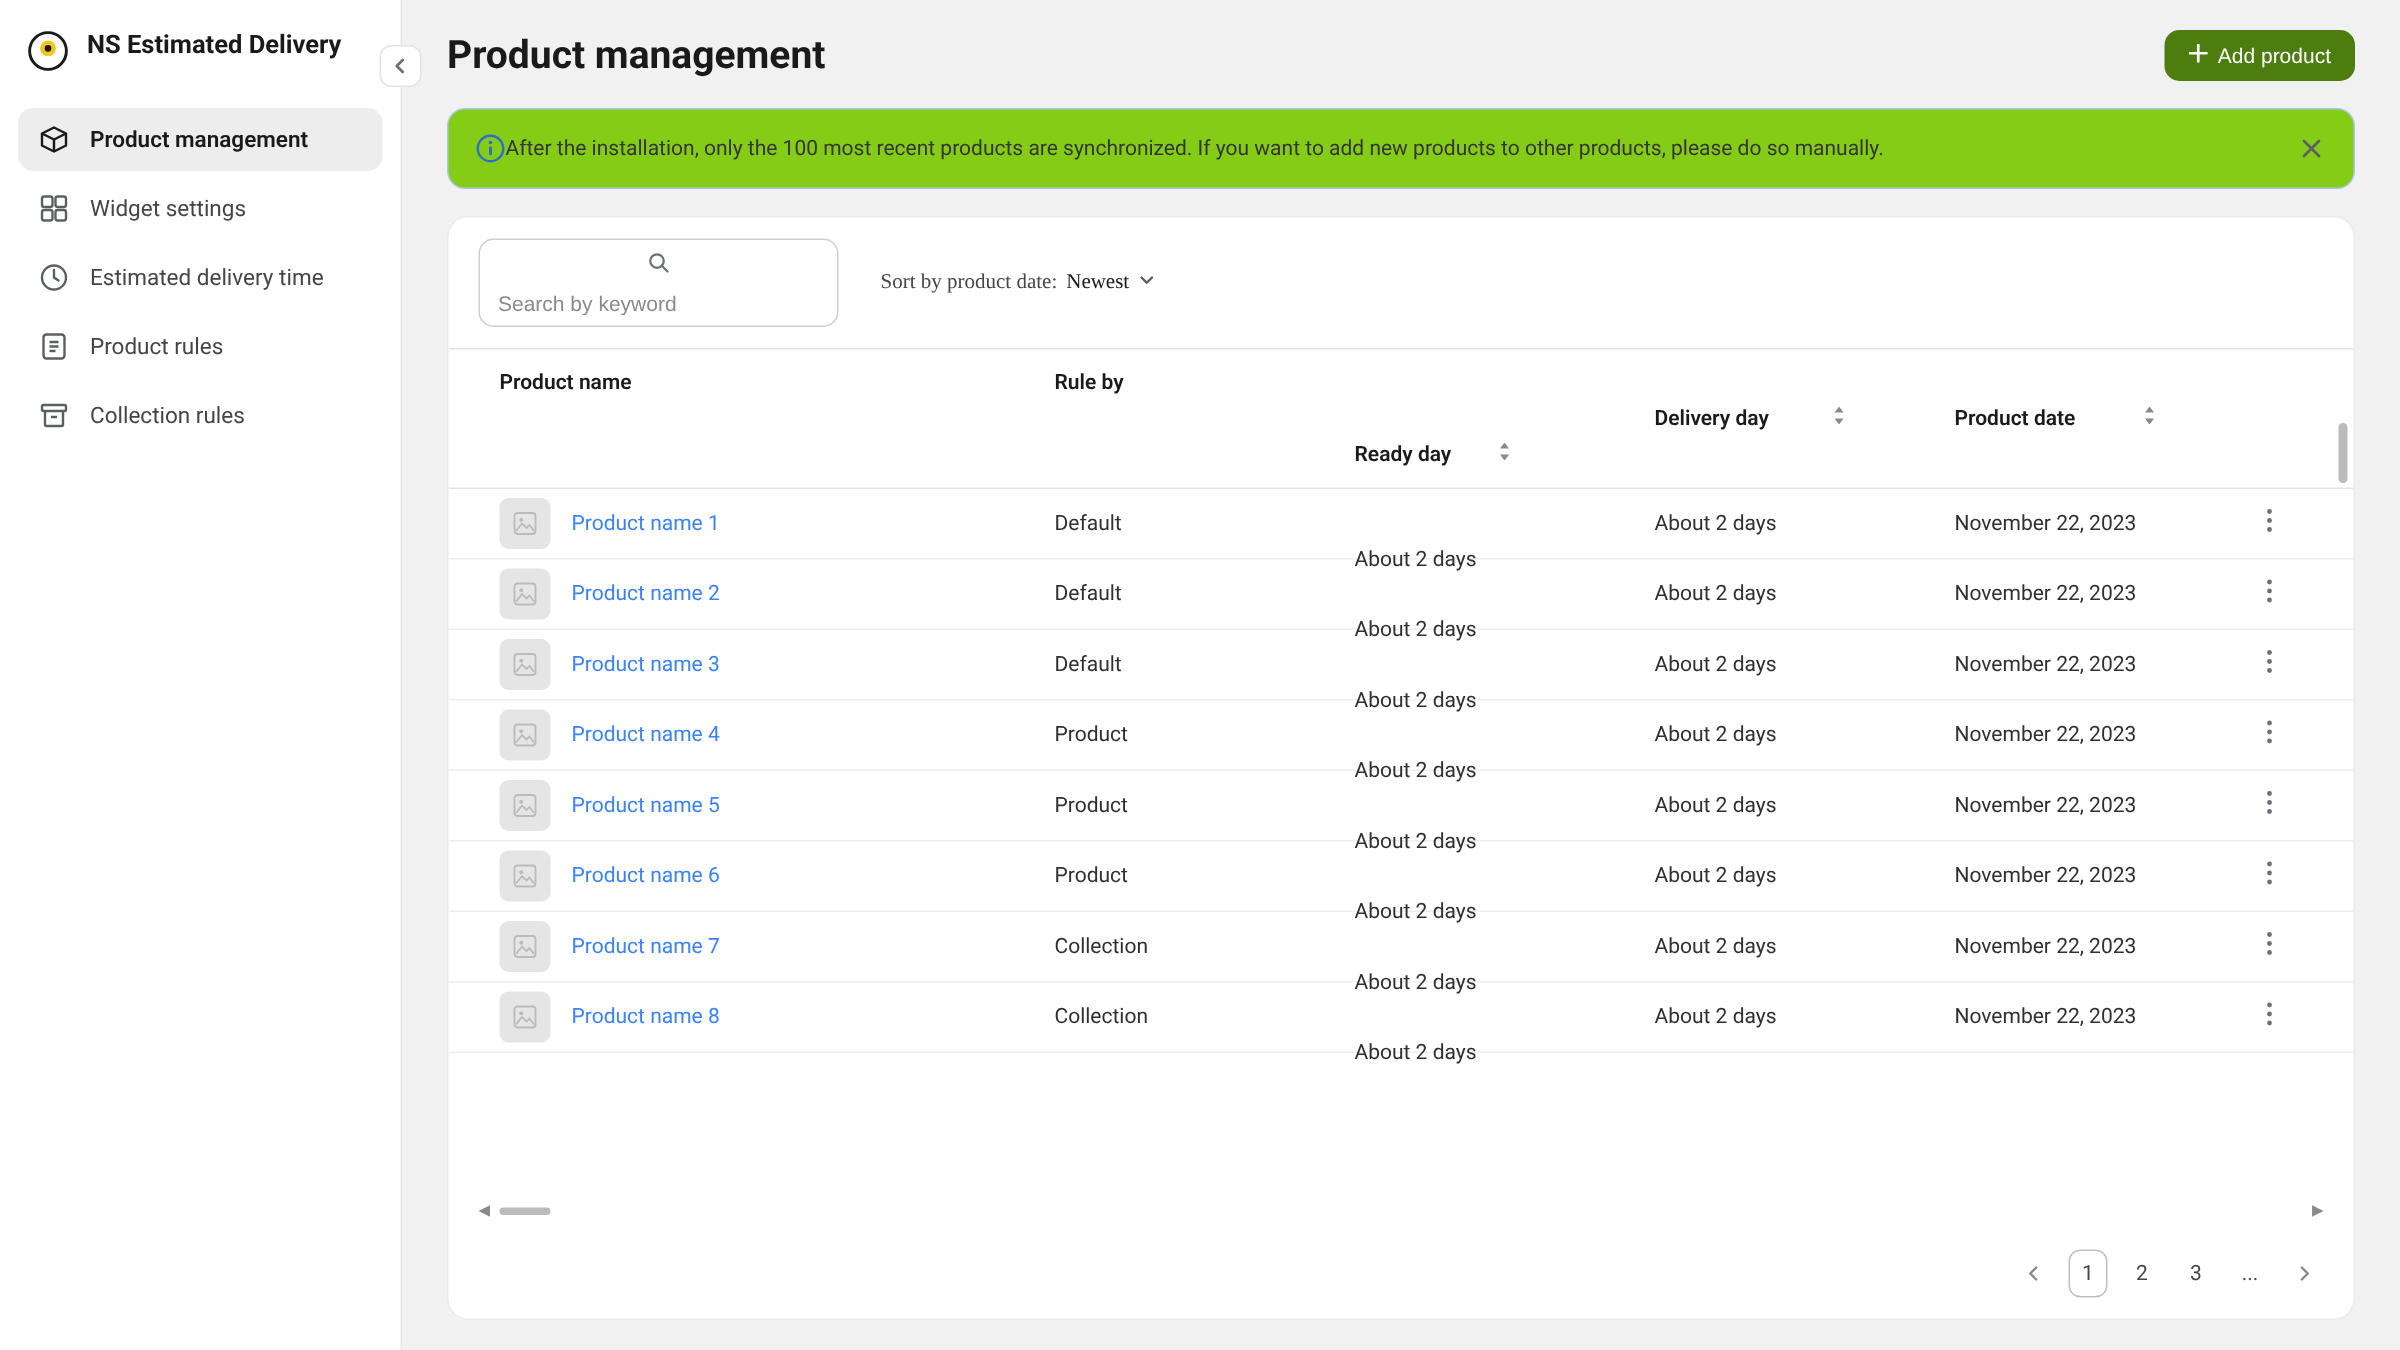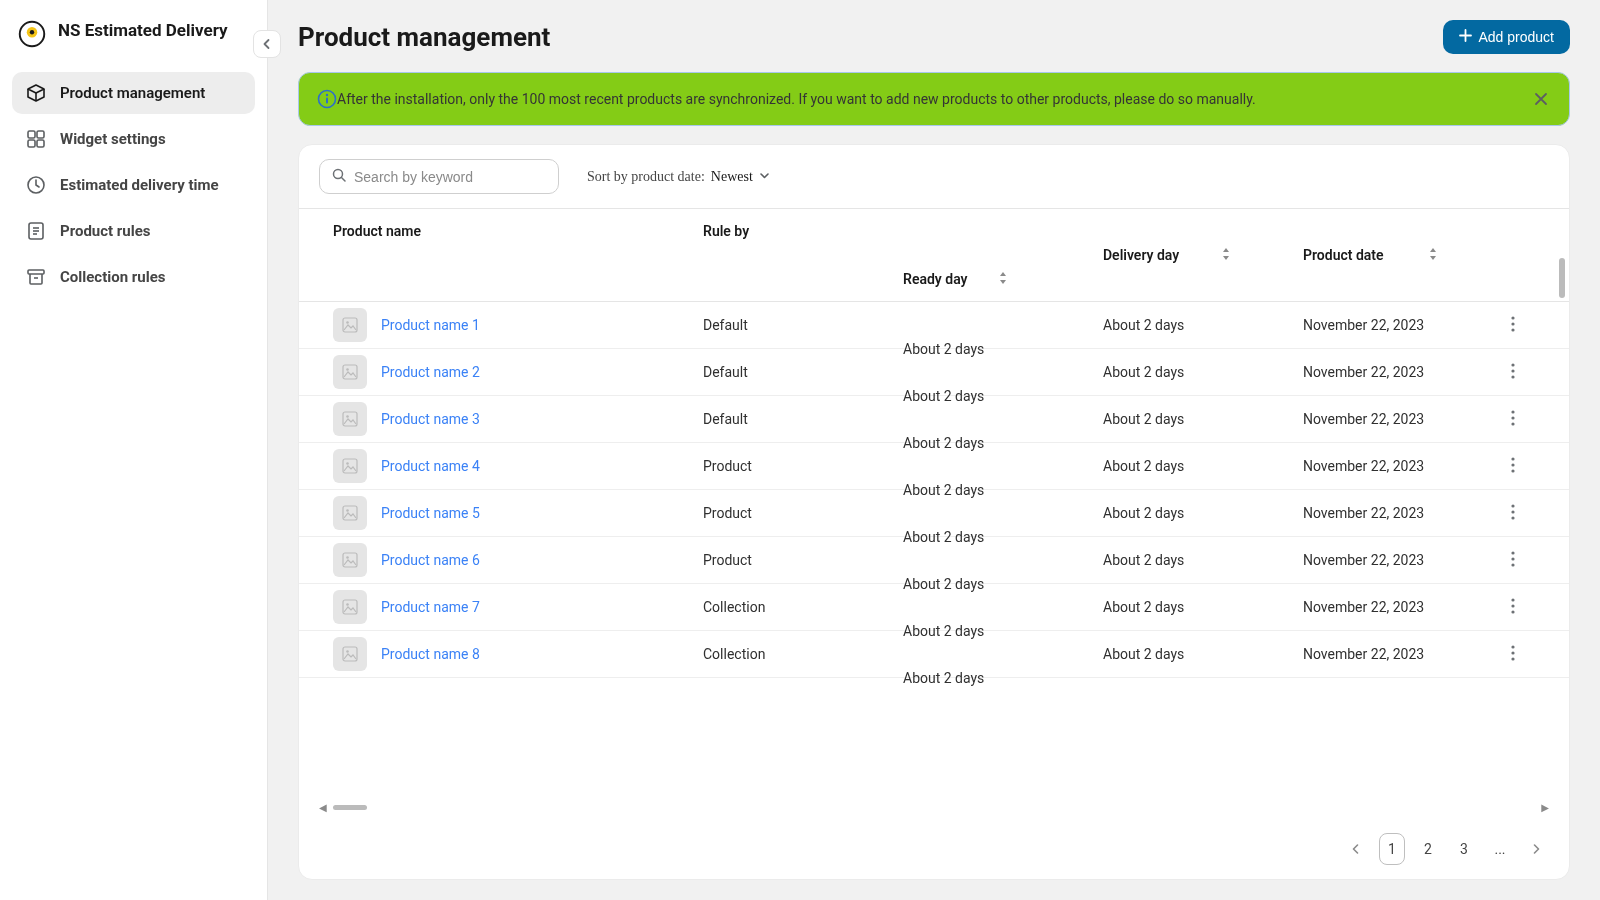--- a/index.html
+++ b/index.html
@@ -2,34 +2,34 @@
 <html><head>
 <meta charset="utf-8">
 <style>
 * { box-sizing: border-box; margin: 0; padding: 0; }
 body { font-family: -apple-system, BlinkMacSystemFont, "Segoe UI", Roboto, sans-serif; background: #f1f1f1; width: 1600px; height: 900px; overflow: hidden; display: flex; }
 .sidebar { width: 268px; background: #fff; padding: 20px 12px; border-right: 1px solid #e5e5e5; position: relative; flex-shrink: 0; }
 .sidebar-header { display: flex; gap: 12px; padding: 0 6px 24px 6px; }
 .logo { width: 28px; height: 28px; flex-shrink:0; }
 .app-title { font-size: 17px; font-weight: 700; color: #1a1a1a; }
 .collapse-btn { position: absolute; top: 30px; right: -14px; width: 28px; height: 28px; background: #fff; border: 1px solid #e3e3e3; border-radius: 8px; display: flex; align-items: center; justify-content: center; cursor: pointer; color:#6d7175; }
-.nav-item { display: flex; align-items: center; gap: 14px; padding: 11px 14px; border-radius: 10px; cursor: pointer; color: #454545; font-size: 15px; font-weight: 700; margin-bottom: 4px; }
+.nav-item { display: flex; align-items: center; gap: 14px; padding: 11px 14px; border-radius: 10px; cursor: pointer; color: #454545; font-size: 15px; font-weight: 400; margin-bottom: 4px; }
 .nav-item.active { background: #ededed; color: #1a1a1a; font-weight: 600; }
 .nav-icon { width: 20px; height: 20px; display:flex; align-items:center; justify-content:center; flex-shrink:0; }
 .main { flex: 1; padding: 20px 30px; overflow: hidden; display:flex; flex-direction:column; }
 .header { display: flex; justify-content: space-between; align-items: center; margin-bottom: 18px; }
 .page-title { font-size: 26px; font-weight: 700; color: #1a1a1a; }
-.add-btn { background: #0369a1; color: #fff; border: none; padding: 9px 16px; border-radius: 10px; font-size: 14px; font-weight: 500; display: flex; align-items: center; gap: 7px; cursor: pointer; }
+.add-btn { background: #4d7c0f; color: #fff; border: none; padding: 9px 16px; border-radius: 10px; font-size: 14px; font-weight: 500; display: flex; align-items: center; gap: 7px; cursor: pointer; }
 .banner { background: #84cc16; border: 1px solid #a8c8ea; border-radius: 12px; padding: 16px 18px; display: flex; align-items: center; margin-bottom: 18px; }
 .banner-icon { width: 20px; height: 20px; flex-shrink: 0; }
 .banner-text { flex: 1; font-size: 14px; color: #353535; }
 .banner-close { width: 20px; height: 20px; cursor: pointer; color: #5c5f62; display:flex; align-items:center; justify-content:center; }
 .card { background: #fff; border-radius: 14px; border:1px solid #ebebeb; flex: 1; display: flex; flex-direction: column; overflow: hidden; }
 .card-toolbar { padding: 14px 20px; display: flex; align-items: center; gap: 28px; }
-.search-box { display: flex; align-items: center; border: 1px solid #cfcfcf; border-radius: 10px; padding: 7px 12px; width: 240px; gap: 8px; }
+.search-box { display: flex; align-items: center; border: 1px solid #cfcfcf; border-radius: 10px; padding: 7px 12px; width: 240px; gap: 8px; flex-direction: column; }
 .search-box input { border: none; outline: none; font-size: 14px; width: 100%; background: transparent; }
 .search-box input::placeholder{color:#8a8a8a;}
 .sort-ctrl { font-size: 14px; color: #454545; display: flex; align-items: flex-end; gap: 6px; cursor: pointer; font-family: Liberation Serif, serif; }
 .sort-ctrl .val { color: #1a1a1a; font-weight: 500; }
 .table-wrap { flex: 1; overflow: hidden; position: relative; }
 .thead { display: flex; padding: 14px 34px; border-top: 1px solid #e5e5e5; border-bottom: 1px solid #e5e5e5; font-size: 14px; font-weight: 600; color: #1a1a1a; }
 .col-name { width: 370px; }
 .col-rule { width: 200px; }
 .col-ready { width: 200px; display:flex; align-items:center; gap:30px;margin-top:48px; }
 .col-deliv { width: 200px; display:flex; align-items:center; gap:42px; }

